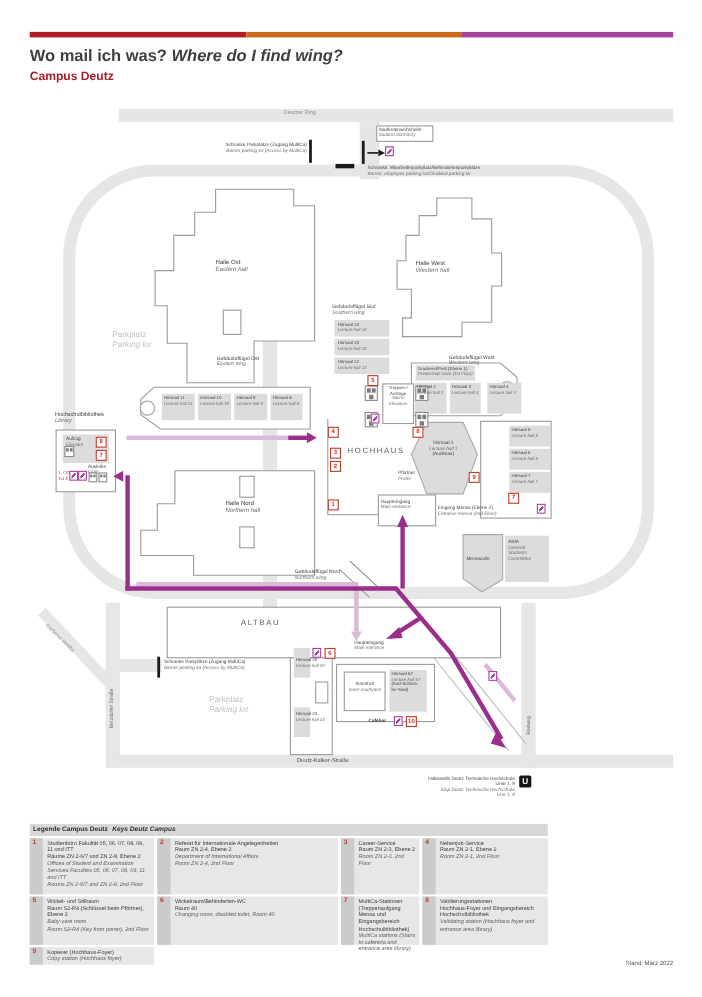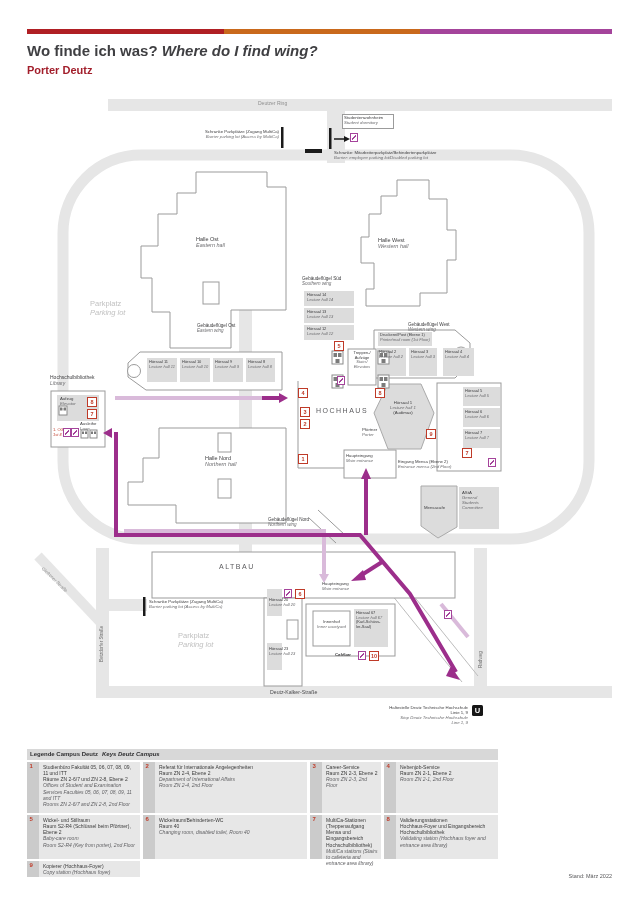--- a/index.html
+++ b/index.html
@@ -7,21 +7,21 @@
        font-family:"Liberation Sans",sans-serif;overflow:hidden;}
   .abs{position:absolute;}
   svg{position:absolute;left:0;top:0;}
   .lbl{position:absolute;color:#3d3d3f;font-size:5px;line-height:1.18;}
   .lbl span{display:block;white-space:pre-line;}
   .lbl .en{font-style:italic;color:#6d6d70;}
   .s55{font-size:5.5px;}
   .s43{font-size:4.3px;line-height:1.15;}
   .s40{font-size:4px;line-height:1.15;}
   .big{font-size:7px;letter-spacing:1.5px;color:#5b5b5e;}
-  .park{font-size:7.5px;color:#c1c1c1;}
+  .park{font-size:7.5px;color:#c1c1c1;margin-left:12px;}
   .park .en{color:#c1c1c1;}
   .red-lbl, .red-lbl .en{color:#bf3a28;}
   .ctr{text-align:center;}
   .rgt{text-align:right;}
   .mk{position:absolute;min-width:7px;height:8px;border:1px solid #bf3a28;background:#fff;
       color:#bf3a28;font-size:5.5px;font-weight:bold;display:flex;align-items:center;
       justify-content:center;padding:0 .5px;box-sizing:content-box;}
   .pic{position:absolute;width:6px;height:7px;border:1px solid #a5439b;background:#fff;}
   .pic::after{content:"";position:absolute;inset:1px;
       background:linear-gradient(135deg,transparent 35%,#a5439b 35%,#a5439b 65%,transparent 65%);}
@@ -46,23 +46,23 @@
   .lg-r1{top:762px;height:51px;}  .lg-r2{top:815px;height:44px;}  .lg-r3{top:861px;height:16px;}
   .foot{position:absolute;left:450px;top:873px;width:162px;text-align:right;font-size:5.5px;color:#58585a;}
 </style>
 </head>
 <body>
 
 <div class="bar" style="left:27px;width:197px;background:#b01f24;"></div>
 <div class="bar" style="left:224px;width:196px;background:#c9691c;"></div>
 <div class="bar" style="left:420px;width:192px;background:#a4449b;"></div>
 <div class="abs" style="left:27px;top:42px;font-size:15px;font-weight:bold;color:#3f3f42;">
-  <span>Wo finde ich was? </span><span style="font-style:italic;">Where do I find wing?</span>
-</div>
-<div class="abs" style="left:27px;top:64px;font-size:11px;font-weight:bold;color:#a21e2b;">Porter Deutz</div>
+  <span>Wo mail ich was? </span><span style="font-style:italic;">Where do I find wing?</span>
+</div>
+<div class="abs" style="left:27px;top:64px;font-size:11px;font-weight:bold;color:#a21e2b;">Campus Deutz</div>
 
 <svg width="638" height="906" viewBox="0 0 638 906">
 
   <g fill="#e6e6e6">
     <rect x="108" y="99" width="504" height="12"></rect>
     <rect x="327" y="111" width="18" height="52"></rect>
     <rect x="239" y="305" width="13" height="250"></rect>
     <rect x="96" y="548" width="13" height="150"></rect>
     <rect x="474" y="548" width="13" height="150"></rect>
     <rect x="108" y="686" width="504" height="12"></rect>

